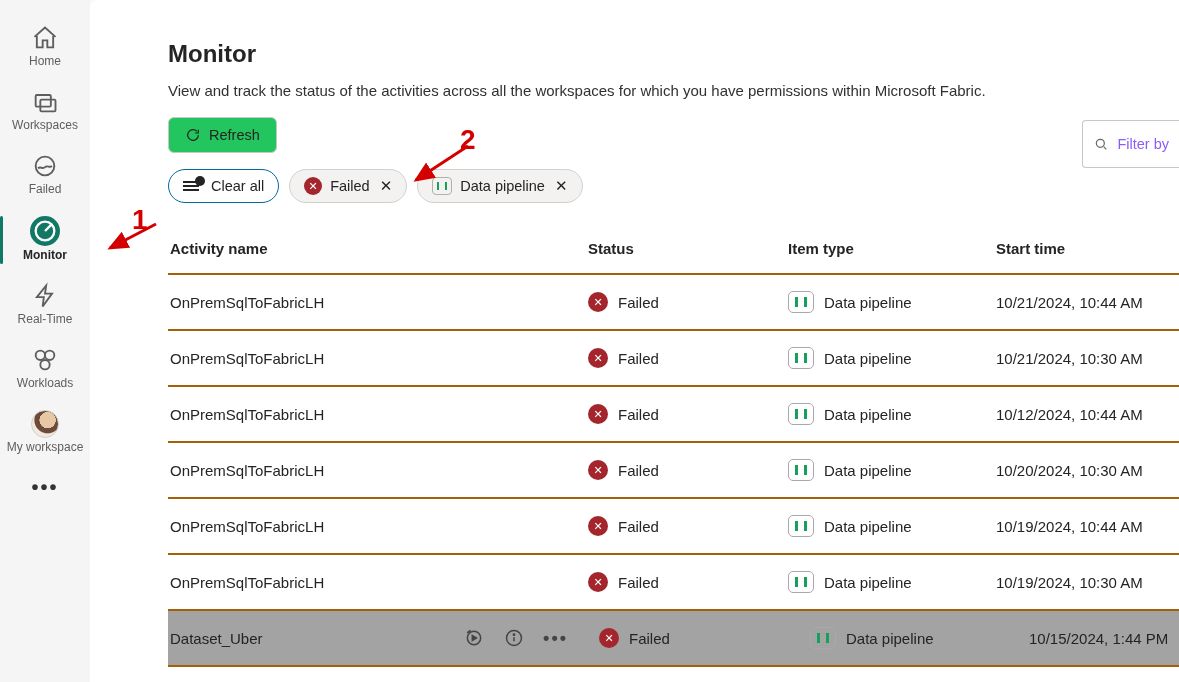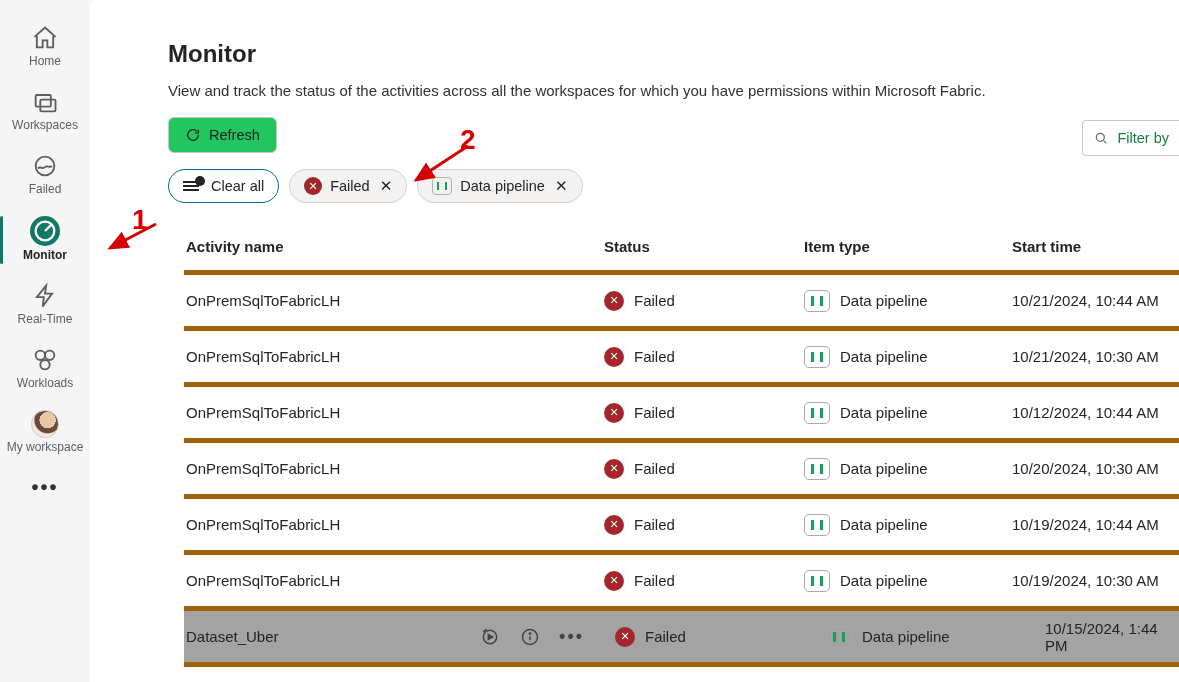--- a/index.html
+++ b/index.html
@@ -70,23 +70,23 @@
   .btn {
     display: inline-flex; align-items: center; gap: 8px;
     height: 36px; padding: 0 16px;
     border: 1px solid #c8c6c4; border-radius: 6px;
     background: #22c55e; font-size: 14.5px; color: #242424;
     cursor: pointer;
   }
   .btn svg { width: 16px; height: 16px; }
   .filter-input {
     position: absolute; right: 0; top: 120px;
-    height: 36px; border: 1px solid #c8c6c4; border-radius: 4px 0 0 4px;
+    height: 48px; border: 1px solid #c8c6c4; border-radius: 4px 0 0 4px;
     display: flex; align-items: center; gap: 8px;
-    padding: 0 10px; font-size: 14.5px; color: #15803d;
+    padding: 0 10px; font-size: 14.5px; color: #8b5cf6;
     border-right: none; background: #fff;
   }
 
   .chipbar { display: flex; align-items: center; gap: 10px; margin-bottom: 20px; }
   .chip {
     display: inline-flex; align-items: center; gap: 8px;
     height: 34px; padding: 0 14px;
     border: 1px solid #0369a1; border-radius: 999px;
     background: #fff; font-size: 14.5px; color: #242424; cursor: pointer;
   }
@@ -118,21 +118,21 @@
   .clearicon::after {
     content: ""; position: absolute; right: -2px; top: -3px;
     width: 10px; height: 10px; border-radius: 50%; background: #242424;
   }
   .clearicon .x {
     position: absolute; right: -1px; top: -2px; color: #fff; font-size: 8px; line-height: 8px;
   }
 
   
   .grid { width: 100%; }
-  .row { display: flex; align-items: center; height: 56px; border-bottom: 5px solid #a16207; margin-left: 16px; }
+  .row { display: flex; align-items: center; height: 56px; border-bottom: 2px solid #a16207; }
   .row.header { font-weight: 700; font-size: 15px; height: 52px; }
   .row.hover { background: #a3a3a3; gap: 11px; }
   .c-name   { width: 420px; padding-left: 2px; display: flex; align-items: center; gap: 10px; font-size: 15px; }
   .c-status { width: 200px; display: flex; align-items: center; gap: 10px; font-size: 15px; }
   .c-type   { width: 208px; display: flex; align-items: center; gap: 10px; font-size: 15px; }
   .c-time   { flex: 1; font-size: 15px; }
 
   .row-actions { margin-left: auto; margin-right: 20px; display: flex; align-items: center; gap: 18px; }
   .act-icon { width: 22px; height: 22px; display: flex; align-items: center; justify-content: center; color: #444; cursor: pointer; }
   .act-icon svg { width: 20px; height: 20px; }

